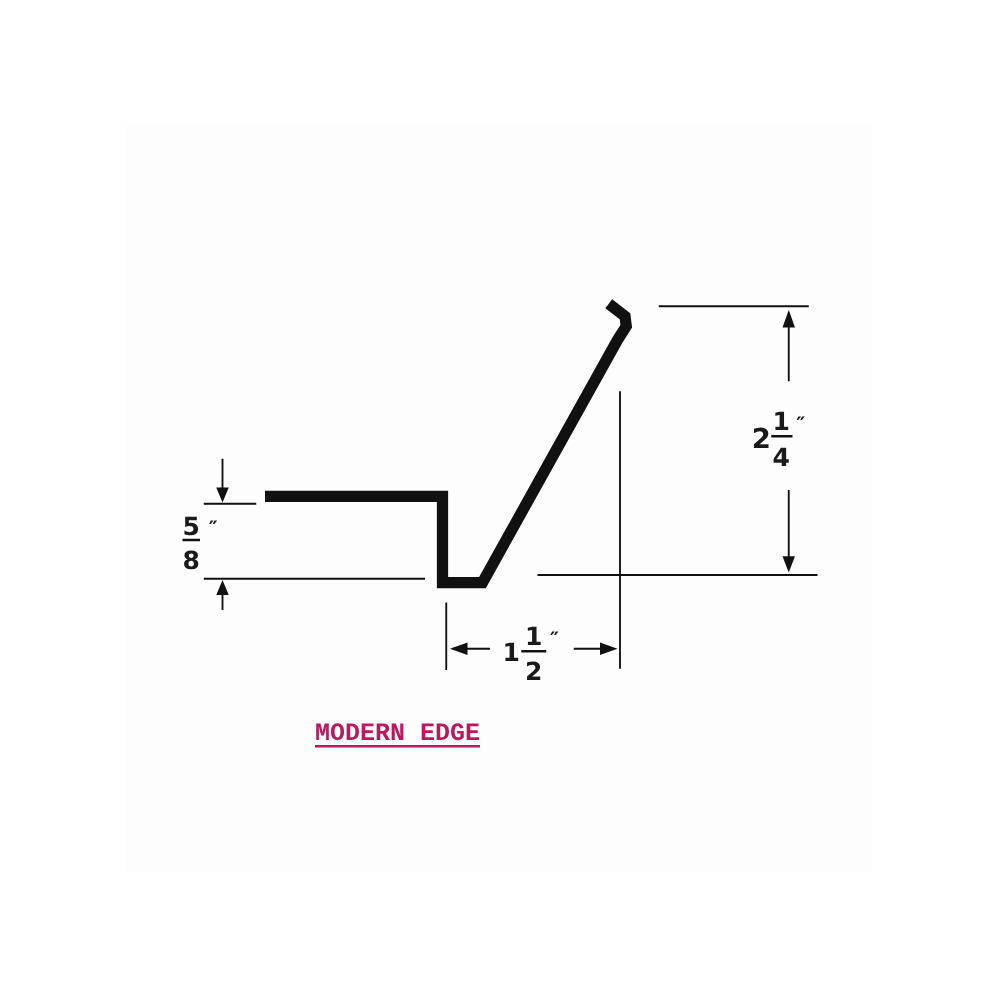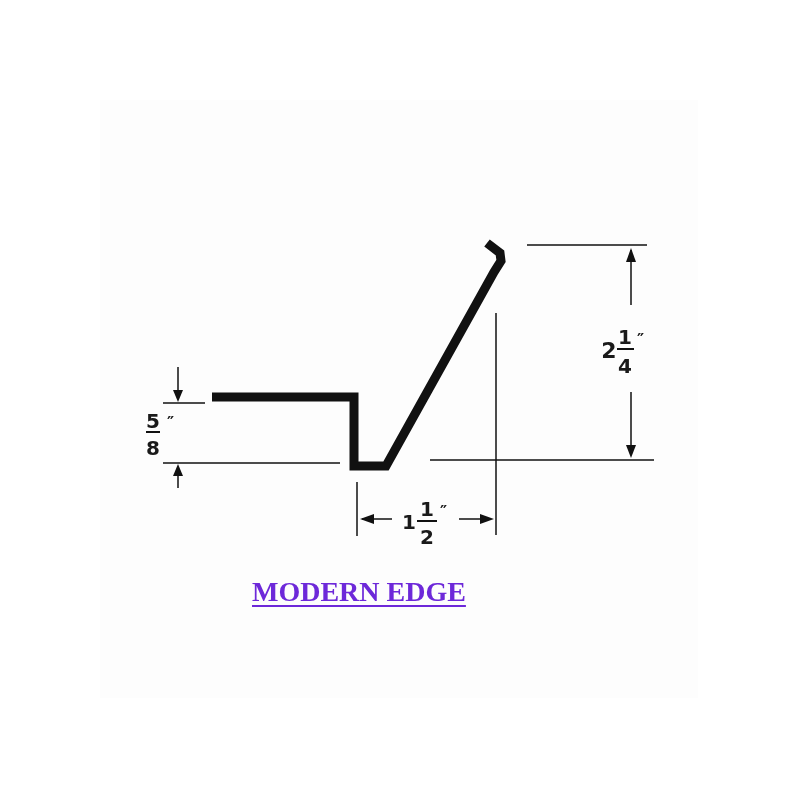--- a/index.html
+++ b/index.html
@@ -1,20 +1,20 @@
 <!DOCTYPE html>
 <html><head>
   <meta charset="utf-8">
   <style>
     html, body { margin: 0; padding: 0; }
     body { width: 800px; height: 800px; background: #ffffff; position: relative; overflow: hidden; font-family: "Liberation Sans", sans-serif; }
     .panel { position: absolute; left: 100px; top: 100px; width: 598px; height: 598px; background: #fdfdfd; }
     svg.drawing { position: absolute; left: 0; top: 0; }
     .dim-text { font-family: "DejaVu Sans", sans-serif; font-weight: bold; fill: #1a1a1a; }
-    .title { position: absolute; left: 252px; top: 576px; font-family: Liberation Serif, serif; font-weight: bold; font-size: 28px; color: #6d28d9; text-decoration: underline; text-decoration-thickness: 2px; text-underline-offset: 4px; letter-spacing: 0px; white-space: nowrap; }
+    .title { position: absolute; left: 252px; top: 576px; font-family: Liberation Mono, monospace; font-weight: bold; font-size: 20px; color: #be185d; text-decoration: underline; text-decoration-thickness: 2px; text-underline-offset: 4px; letter-spacing: 0px; white-space: nowrap; }
   </style>
 </head>
 <body>
 
 <div class="panel"></div>
 
 <svg class="drawing" width="800" height="800" viewBox="0 0 800 800">
 
   <g>
     <polyline points="212,397 354,397 354,466 386,466 494,272 501,261 500,253 487,243" fill="none" stroke="#111111" stroke-width="9" stroke-linejoin="miter" stroke-linecap="butt"></polyline>

